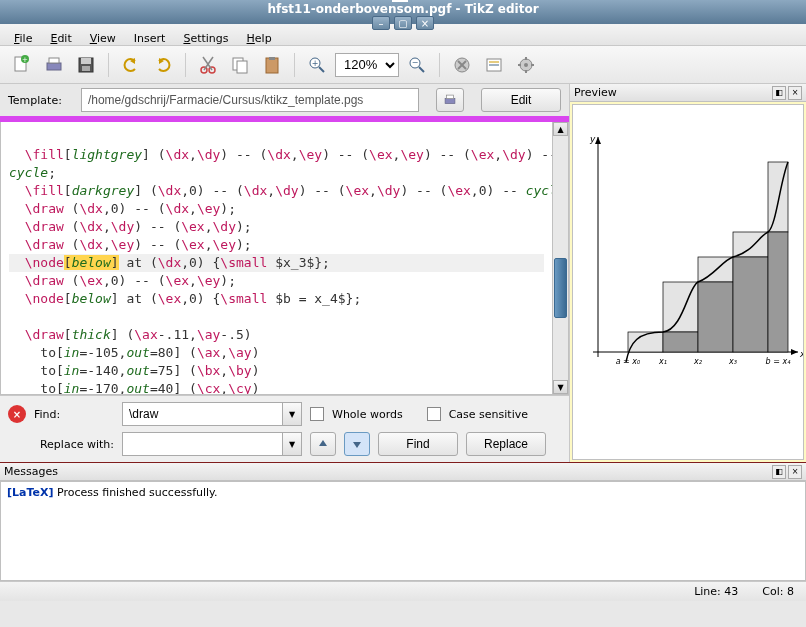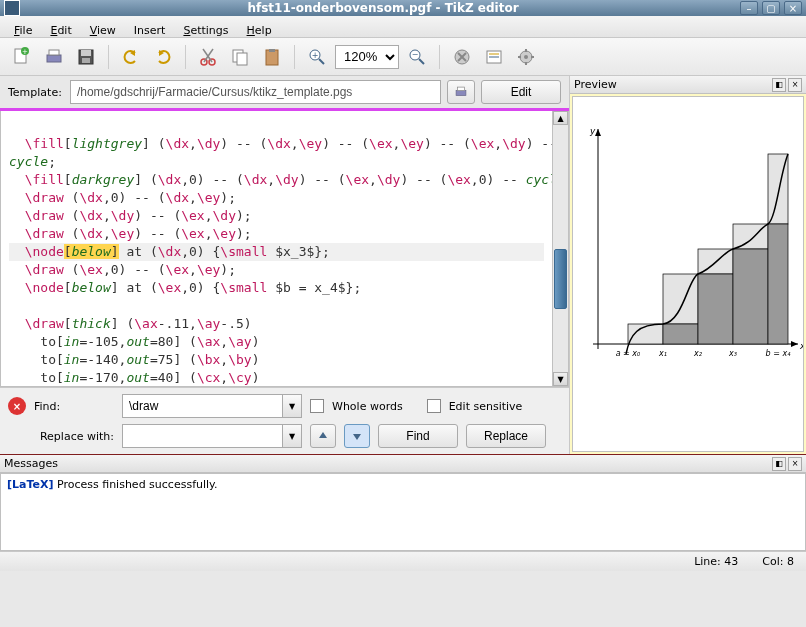--- a/index.html
+++ b/index.html
@@ -1,29 +1,29 @@
 <!DOCTYPE html>
 <html><head>
 <meta charset="utf-8">
 <style>
 * { box-sizing: border-box; margin: 0; padding: 0; }
 body { font-family: "DejaVu Sans", sans-serif; font-size: 11px; background: #e8e8e8; width: 806px; height: 627px; overflow: hidden; position: relative; }
-.titlebar { background: linear-gradient(#8ca8c0, #5a7a96); height: 16px; display: flex; align-items: center; padding: 0 4px; color: #fff; }
+.titlebar { background: linear-gradient(#8ca8c0, #5a7a96); height: 24px; display: flex; align-items: center; padding: 0 4px; color: #fff; flex-direction: column; }
 .titlebar .app-icon { width: 16px; height: 16px; background: #3a5a78; border: 1px solid #fff; margin-right: 6px; }
 .titlebar .title { flex: 1; text-align: center; font-weight: bold; font-size: 12px; }
 .titlebar .winbtns { display: flex; gap: 4px; }
 .titlebar .winbtn { width: 18px; height: 14px; background: linear-gradient(#9ab4ca,#6a8aa4); border: 1px solid #4a6a88; border-radius: 2px; display:flex; align-items:center; justify-content:center; color:#fff; font-size:10px; }
 .menubar { background: linear-gradient(#f4f4f4,#e4e4e4); border-bottom: 1px solid #c8c8c8; height: 22px; display: flex; align-items: center; padding: 0 6px; gap: 2px; }
 .menubar .menuitem { padding: 2px 8px; cursor: default; margin-top: 8px; }
 .menubar .menuitem .ul { text-decoration: underline; }
 .toolbar { background: linear-gradient(#f8f8f8,#e8e8e8); border-bottom: 1px solid #c8c8c8; height: 38px; display: flex; align-items: center; padding: 0 8px; gap: 4px; }
 .tbtn { width: 28px; height: 28px; border: 1px solid transparent; border-radius: 3px; display: flex; align-items: center; justify-content: center; cursor: default; }
 .tsep { width: 1px; height: 24px; background: #ccc; margin: 0 4px; }
 .zoom-sel { height: 24px; border: 1px solid #aaa; background: #fff; padding: 0 4px; font-size: 13px; width: 64px; }
-.row-template { display: flex; align-items: center; padding: 4px 8px; gap: 6px; border-bottom: 3px solid #d946ef; }
+.row-template { display: flex; align-items: center; padding: 4px 8px; gap: 17px; border-bottom: 6px solid #d946ef; }
 .row-template label { padding-right: 2px; }
 .tmpl-input { flex: 1; height: 24px; border: 1px solid #aaa; background: #fff; padding: 0 6px; font-size: 12px; color: #555; }
 .btn { height: 24px; padding: 0 16px; border: 1px solid #aaa; background: linear-gradient(#fafafa,#e4e4e4); border-radius: 3px; font-size: 12px; }
 .iconbtn { width: 28px; height: 24px; border: 1px solid #aaa; background: linear-gradient(#fafafa,#e4e4e4); border-radius: 3px; display:flex; align-items:center; justify-content:center; }
 .main-split { display: flex; height: 378px; }
 .left-col { width: 570px; display: flex; flex-direction: column; border-right: 1px solid #c8c8c8; }
 .editor-wrap { flex: 1; position: relative; background: #fff; border: 1px solid #c0c0c0; border-top: none; overflow: hidden; }
 .editor { position: absolute; inset: 0 16px 0 0; padding: 6px 8px; font-family: "DejaVu Sans Mono", monospace; font-size: 13px; line-height: 18px; white-space: pre; color: #333; overflow: hidden; }
 .editor .cmd { color: #be185d; }
 .editor .opt { color: #1e6b1e; font-style: italic; }
@@ -42,21 +42,21 @@
 .combo .drop { width: 20px; height: 24px; border: 1px solid #aaa; background: linear-gradient(#fafafa,#e0e0e0); display:flex; align-items:center; justify-content:center; font-size:8px; }
 .cb { width: 14px; height: 14px; border: 1px solid #888; background: #fff; }
 .navbtn { width: 26px; height: 24px; border: 1px solid #aaa; background: linear-gradient(#fafafa,#e4e4e4); border-radius: 3px; display:flex; align-items:center; justify-content:center; }
 .navbtn.active { background: #d4e4f8; border-color: #6a9ac2; }
 .right-col { flex: 1; display: flex; flex-direction: column; background: #fef9c3; }
 .panel-hdr { background: linear-gradient(#f4f4f4,#e0e0e0); border-bottom: 1px solid #c0c0c0; height: 18px; display: flex; align-items: center; padding: 0 4px; font-size: 11px; }
 .panel-hdr .txt { flex: 1; }
 .panel-hdr .pbtn { width: 14px; height: 14px; border: 1px solid #aaa; background: #eee; margin-left: 2px; display:flex; align-items:center; justify-content:center; font-size:8px; }
 .preview-area { flex: 1; background: #fff; border: 1px solid #c0c0c0; margin: 2px; position: relative; }
 .msgs-panel { border-top: 1px solid #7f1d1d; }
-.msgs-body { background: #fff; border: 1px solid #c0c0c0; height: 78px; padding: 4px 6px; font-size: 11px; }
+.msgs-body { background: #fff; border: 1px solid #c0c0c0; height: 100px; padding: 4px 6px; font-size: 11px; }
 .statusbar { background: linear-gradient(#f4f4f4,#e4e4e4); border-top: 1px solid #c8c8c8; height: 20px; display: flex; align-items: center; justify-content: flex-end; padding: 0 12px; gap: 24px; font-size: 11px; }
 svg.ico { width: 20px; height: 20px; }
 </style>
 </head>
 <body>
 
 <div class="titlebar">
   <div class="app-icon"></div>
   <div class="title">hfst11-onderbovensom.pgf - TikZ editor</div>
   <div class="winbtns">
@@ -207,21 +207,21 @@
         <label style="width:40px;text-align:left">Find:</label>
         <div style="width:32px"></div>
         <div class="combo">
             <input value="\draw" style="">
             <div class="drop">▼</div>
           </div>
         <div class="cb"></div>
           <span>Whole words</span>
         <div style="width:8px"></div>
         <div class="cb"></div>
-          <span>Edit sensitive</span>
+          <span>Case sensitive</span>
       </div>
       <div class="findrow">
         <div style="width:18px"></div>
         <label>Replace with:</label>
         <div class="combo">
             <input value="" style="">
             <div class="drop">▼</div>
           </div>
         <div class="navbtn">
             <svg width="12" height="12" viewBox="0 0 12 12">

